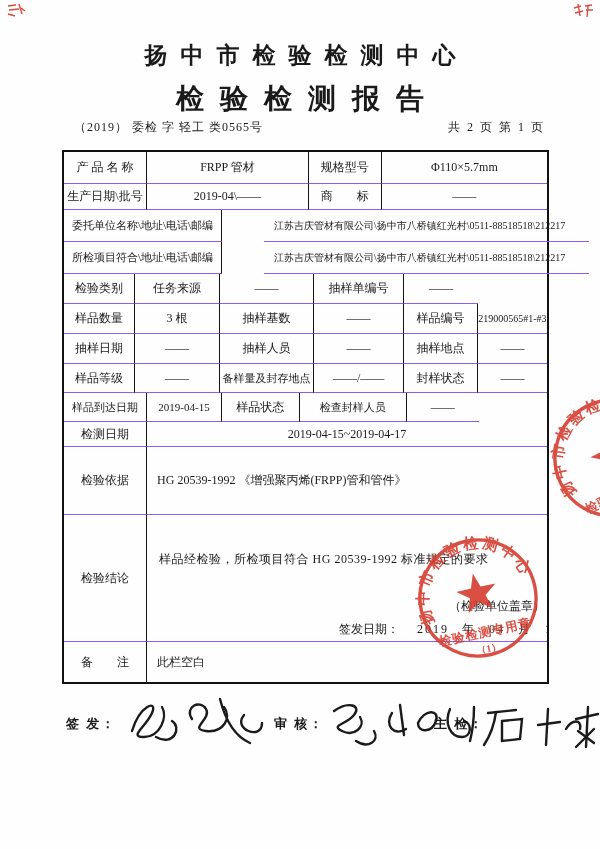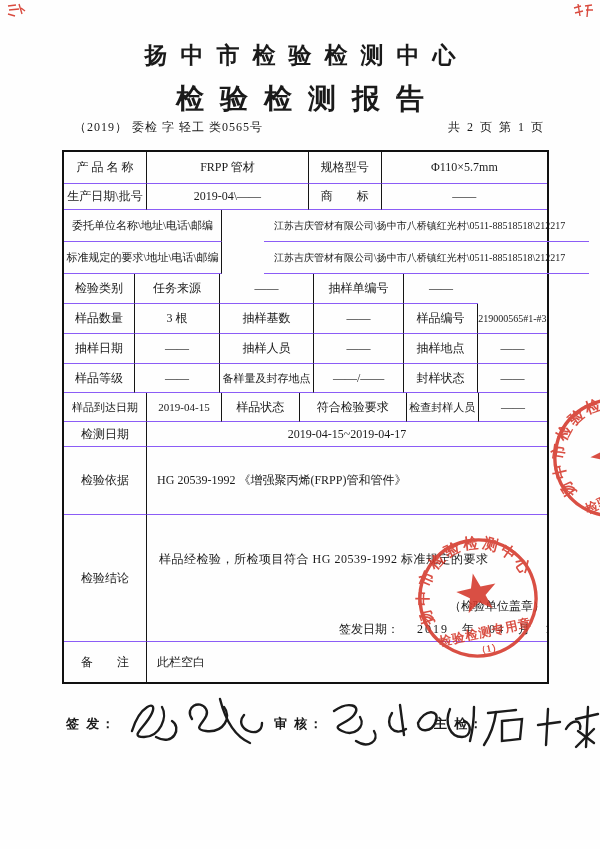--- a/index.html
+++ b/index.html
@@ -75,21 +75,21 @@
       <div>生产日期\批号</div>
       <div>2019-04\——</div>
       <div>商　　标</div>
       <div>——</div>
     </div>
     <div class="row cols-b" style="height:32px;">
       <div class="small">委托单位名称\地址\电话\邮编</div>
       <div class="left tiny">江苏吉庆管材有限公司\扬中市八桥镇红光村\0511-88518518\212217</div>
     </div>
     <div class="row cols-b" style="height:32px;">
-      <div class="small">标准规定的要求\地址\电话\邮编</div>
+      <div class="small">所检项目符合\地址\电话\邮编</div>
       <div class="left tiny">江苏吉庆管材有限公司\扬中市八桥镇红光村\0511-88518518\212217</div>
     </div>
     <div class="row cols-c" style="height:30px;">
       <div>检验类别</div>
       <div>任务来源</div>
       <div>——</div>
       <div>抽样单编号</div>
       <div>——</div>
     </div>
     <div class="row cols-c" style="height:30px;">
@@ -113,21 +113,20 @@
       <div>——</div>
       <div class="small">备样量及封存地点</div>
       <div>——/——</div>
       <div>封样状态</div>
       <div>——</div>
     </div>
     <div class="row cols-r9" style="height:29px;">
       <div class="small">样品到达日期</div>
       <div class="small">2019-04-15</div>
       <div>样品状态</div>
-      <div>符合检验要求</div>
       <div class="small">检查封样人员</div>
       <div>——</div>
     </div>
     <div class="row cols-d" style="height:25px;">
       <div>检测日期</div>
       <div>2019-04-15~2019-04-17</div>
     </div>
     <div class="row cols-d" style="height:68px;">
       <div>检验依据</div>
       <div class="left">HG 20539-1992 《增强聚丙烯(FRPP)管和管件》</div>

